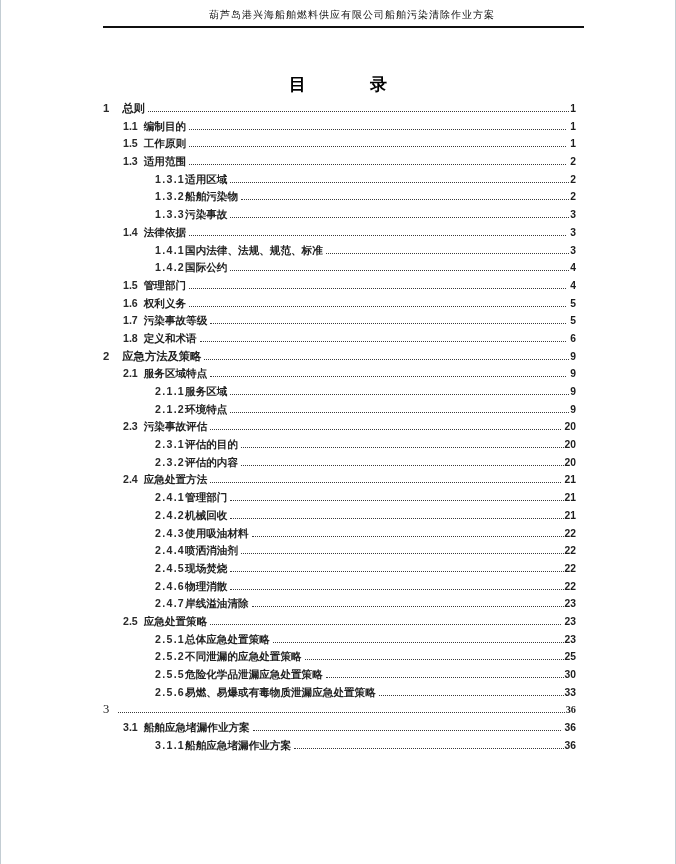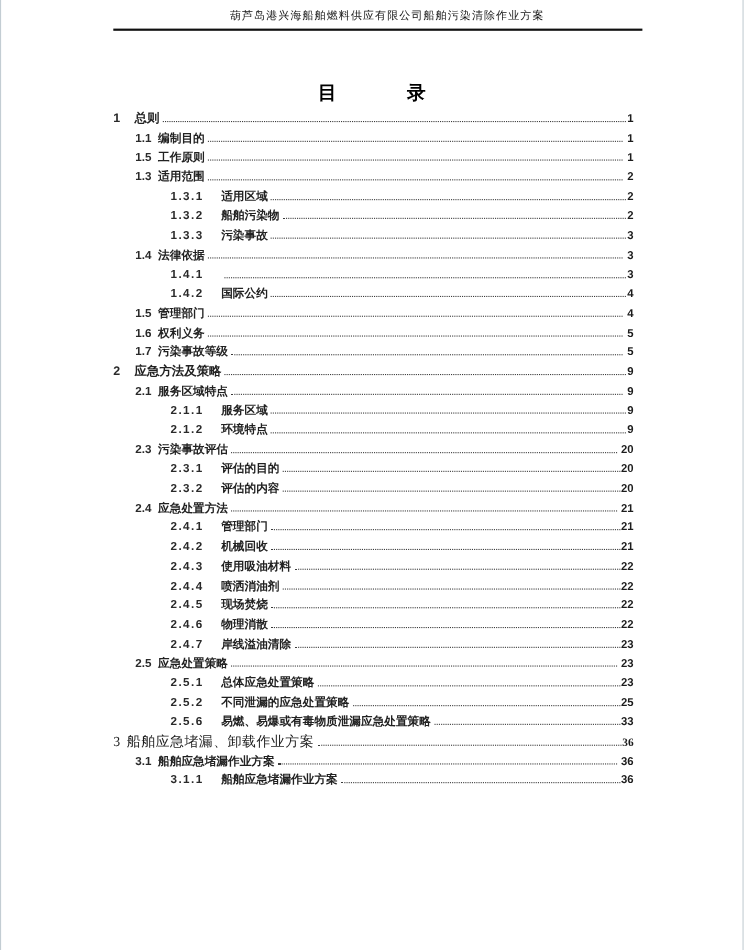--- a/index.html
+++ b/index.html
@@ -52,21 +52,21 @@
     margin:0 1px 0 3px;
   }
   .toc-row .page-num{
     font-size:10.3px;font-weight:bold;color:#1c1c1c;white-space:pre;letter-spacing:0;
   }
   .l1{font-size:11.3px;}
   .l1 .num{margin-right:13px;letter-spacing:0;}
   .l2{padding-left:20px;font-size:10.6px;}
   .l2 .num{margin-right:6px;letter-spacing:0;text-align:center;}
   .l3{padding-left:52px;font-size:10.6px;}
-  .l3 .num{margin-right:16px;text-align:right;}
+  .l3 .num{margin-right:0;text-align:right;}
   .serif-variant{font-family:"Liberation Serif",serif;font-size:12.6px;}
   .serif-variant .num{font-weight:400;margin-right:6px;color:#1a1a1a;}
   .serif-variant .label{font-weight:400;letter-spacing:0.5px;color:#1a1a1a;}
 </style>
 </head>
 <body>
 
 <div class="page-edge left"></div>
 <div class="page-edge right"></div>
 
@@ -123,20 +123,21 @@
     <span class="page-num">3</span>
   </div>
     <div class="toc-row l2">
     <span class="num">1.4</span>
     <span class="label">法律依据</span>
     <span class="leader"></span>
     <span class="page-num"> 3</span>
   </div>
     <div class="toc-row l3">
     <span class="num">1.4.1</span>
+    <span class="label">国内法律、法规、规范、标准</span>
     <span class="leader"></span>
     <span class="page-num">3</span>
   </div>
     <div class="toc-row l3">
     <span class="num">1.4.2</span>
     <span class="label">国际公约</span>
     <span class="leader"></span>
     <span class="page-num">4</span>
   </div>
     <div class="toc-row l2">
@@ -149,20 +150,26 @@
     <span class="num">1.6</span>
     <span class="label">权利义务</span>
     <span class="leader"></span>
     <span class="page-num"> 5</span>
   </div>
     <div class="toc-row l2">
     <span class="num">1.7</span>
     <span class="label">污染事故等级</span>
     <span class="leader"></span>
     <span class="page-num"> 5</span>
+  </div>
+    <div class="toc-row l2">
+    <span class="num">1.8</span>
+    <span class="label">定义和术语</span>
+    <span class="leader"></span>
+    <span class="page-num"> 6</span>
   </div>
     <div class="toc-row l1">
     <span class="num">2</span>
     <span class="label">应急方法及策略</span>
     <span class="leader"></span>
     <span class="page-num">9</span>
   </div>
     <div class="toc-row l2">
     <span class="num">2.1</span>
     <span class="label">服务区域特点</span>
@@ -259,28 +266,33 @@
     <span class="leader"></span>
     <span class="page-num">23</span>
   </div>
     <div class="toc-row l3">
     <span class="num">2.5.2</span>
     <span class="label">不同泄漏的应急处置策略</span>
     <span class="leader"></span>
     <span class="page-num">25</span>
   </div>
     <div class="toc-row l3">
+    <span class="num">2.5.5</span>
+    <span class="label">危险化学品泄漏应急处置策略</span>
+    <span class="leader"></span>
+    <span class="page-num">30</span>
+  </div>
+    <div class="toc-row l3">
     <span class="num">2.5.6</span>
     <span class="label">易燃、易爆或有毒物质泄漏应急处置策略</span>
     <span class="leader"></span>
     <span class="page-num">33</span>
   </div>
     <div class="toc-row l1 serif-variant">
     <span class="num">3</span>
-    <span class="label">船舶应急堵漏、卸载作业方案</span>
     <span class="leader"></span>
     <span class="page-num">36</span>
   </div>
     <div class="toc-row l2">
     <span class="num">3.1</span>
     <span class="label">船舶应急堵漏作业方案</span>
     <span class="leader"></span>
     <span class="page-num"> 36</span>
   </div>
     <div class="toc-row l3">

